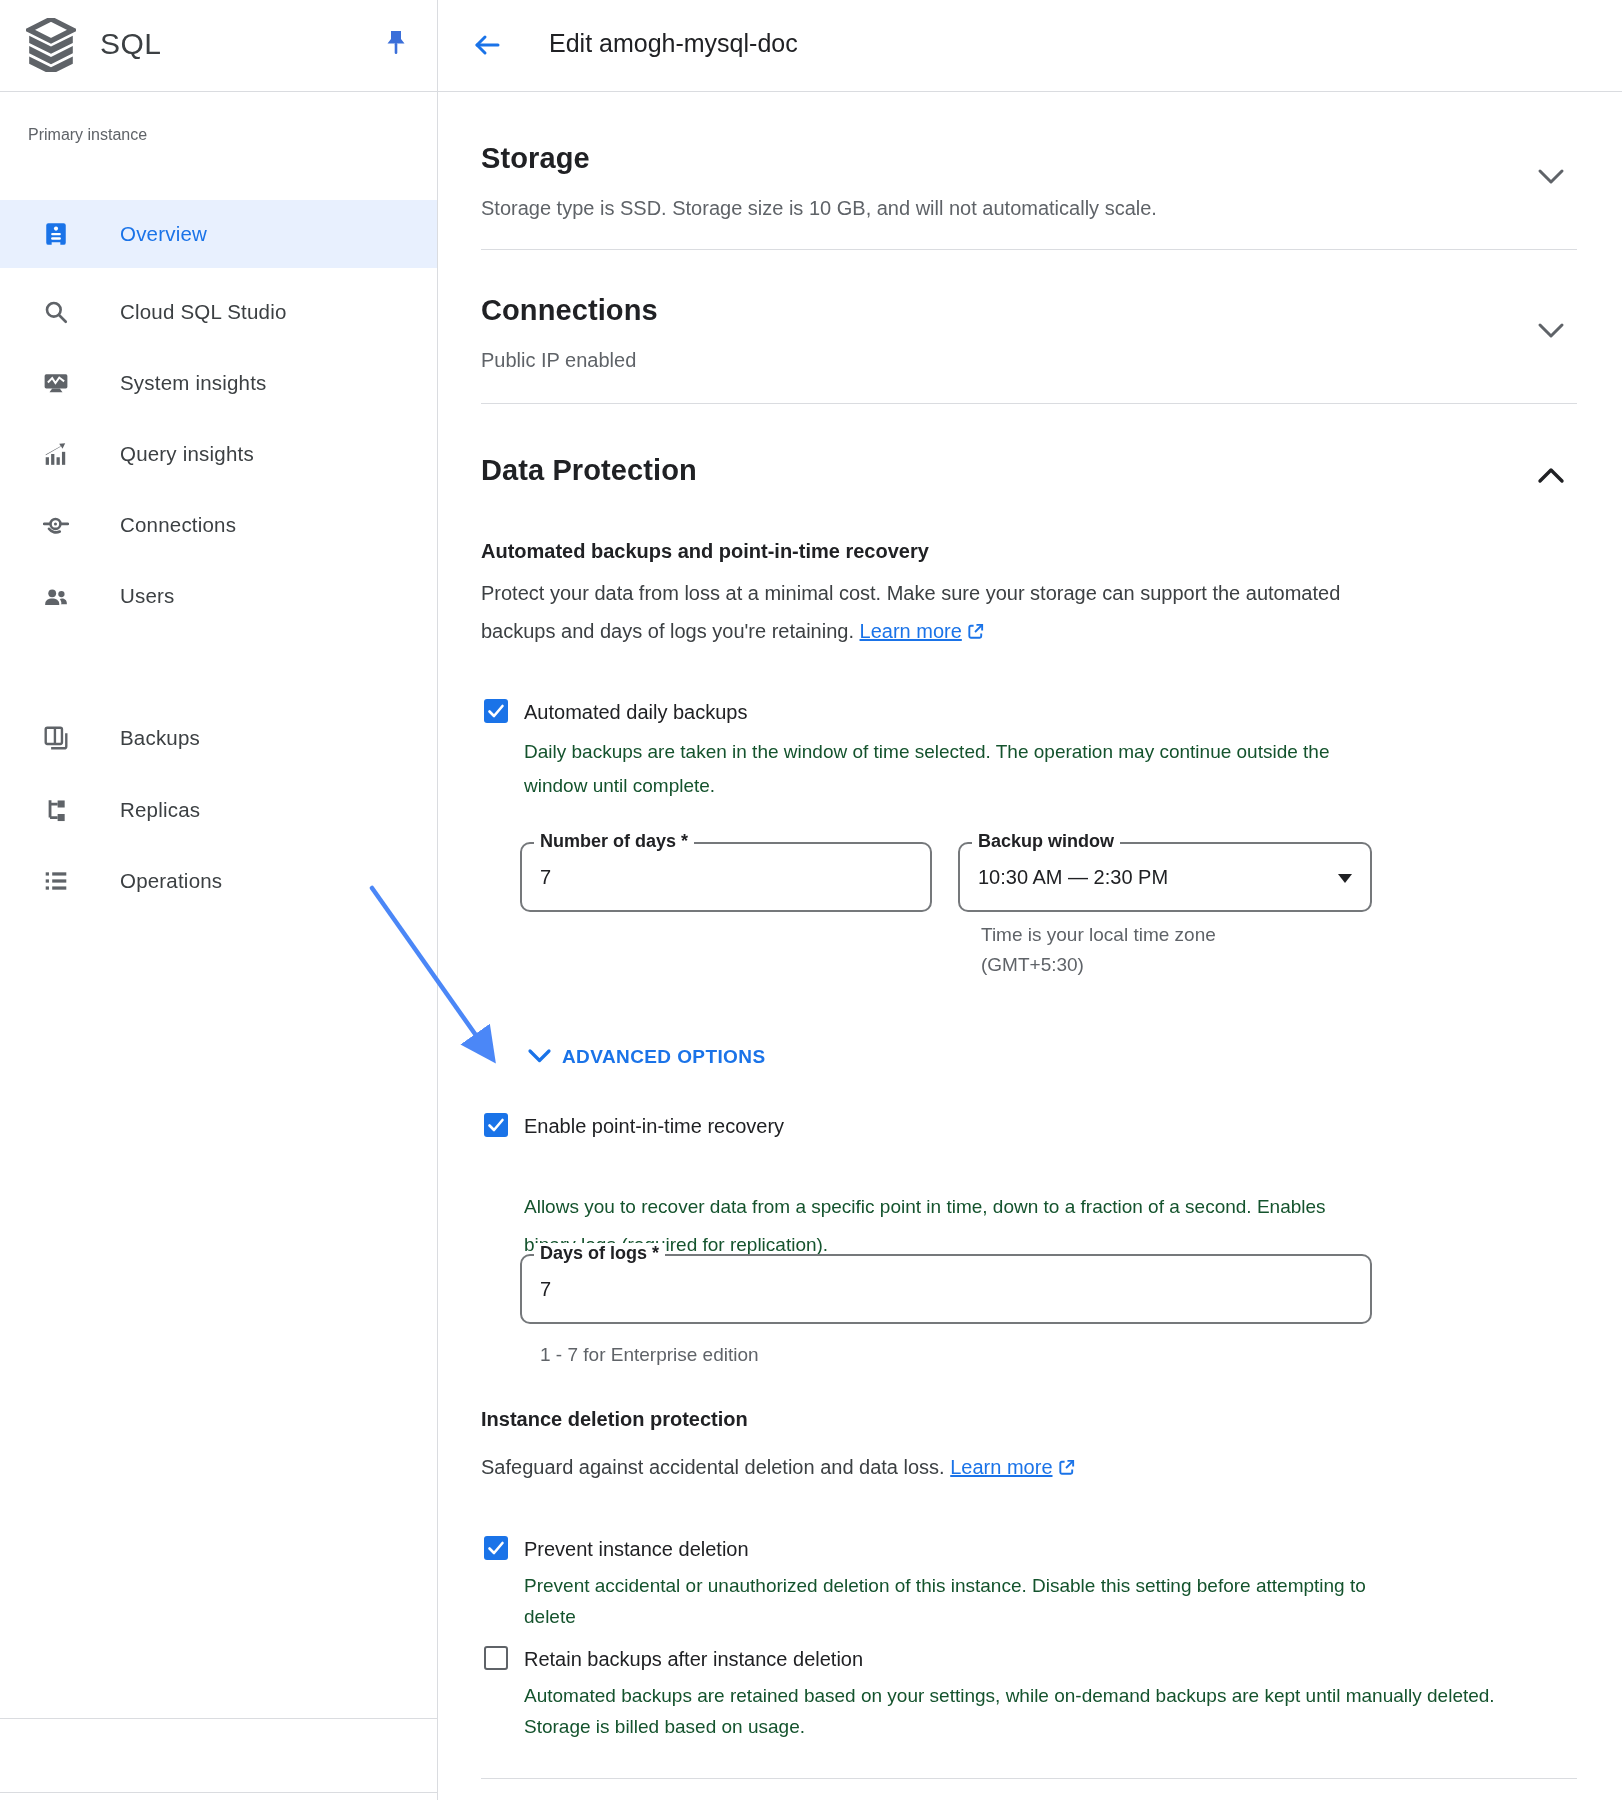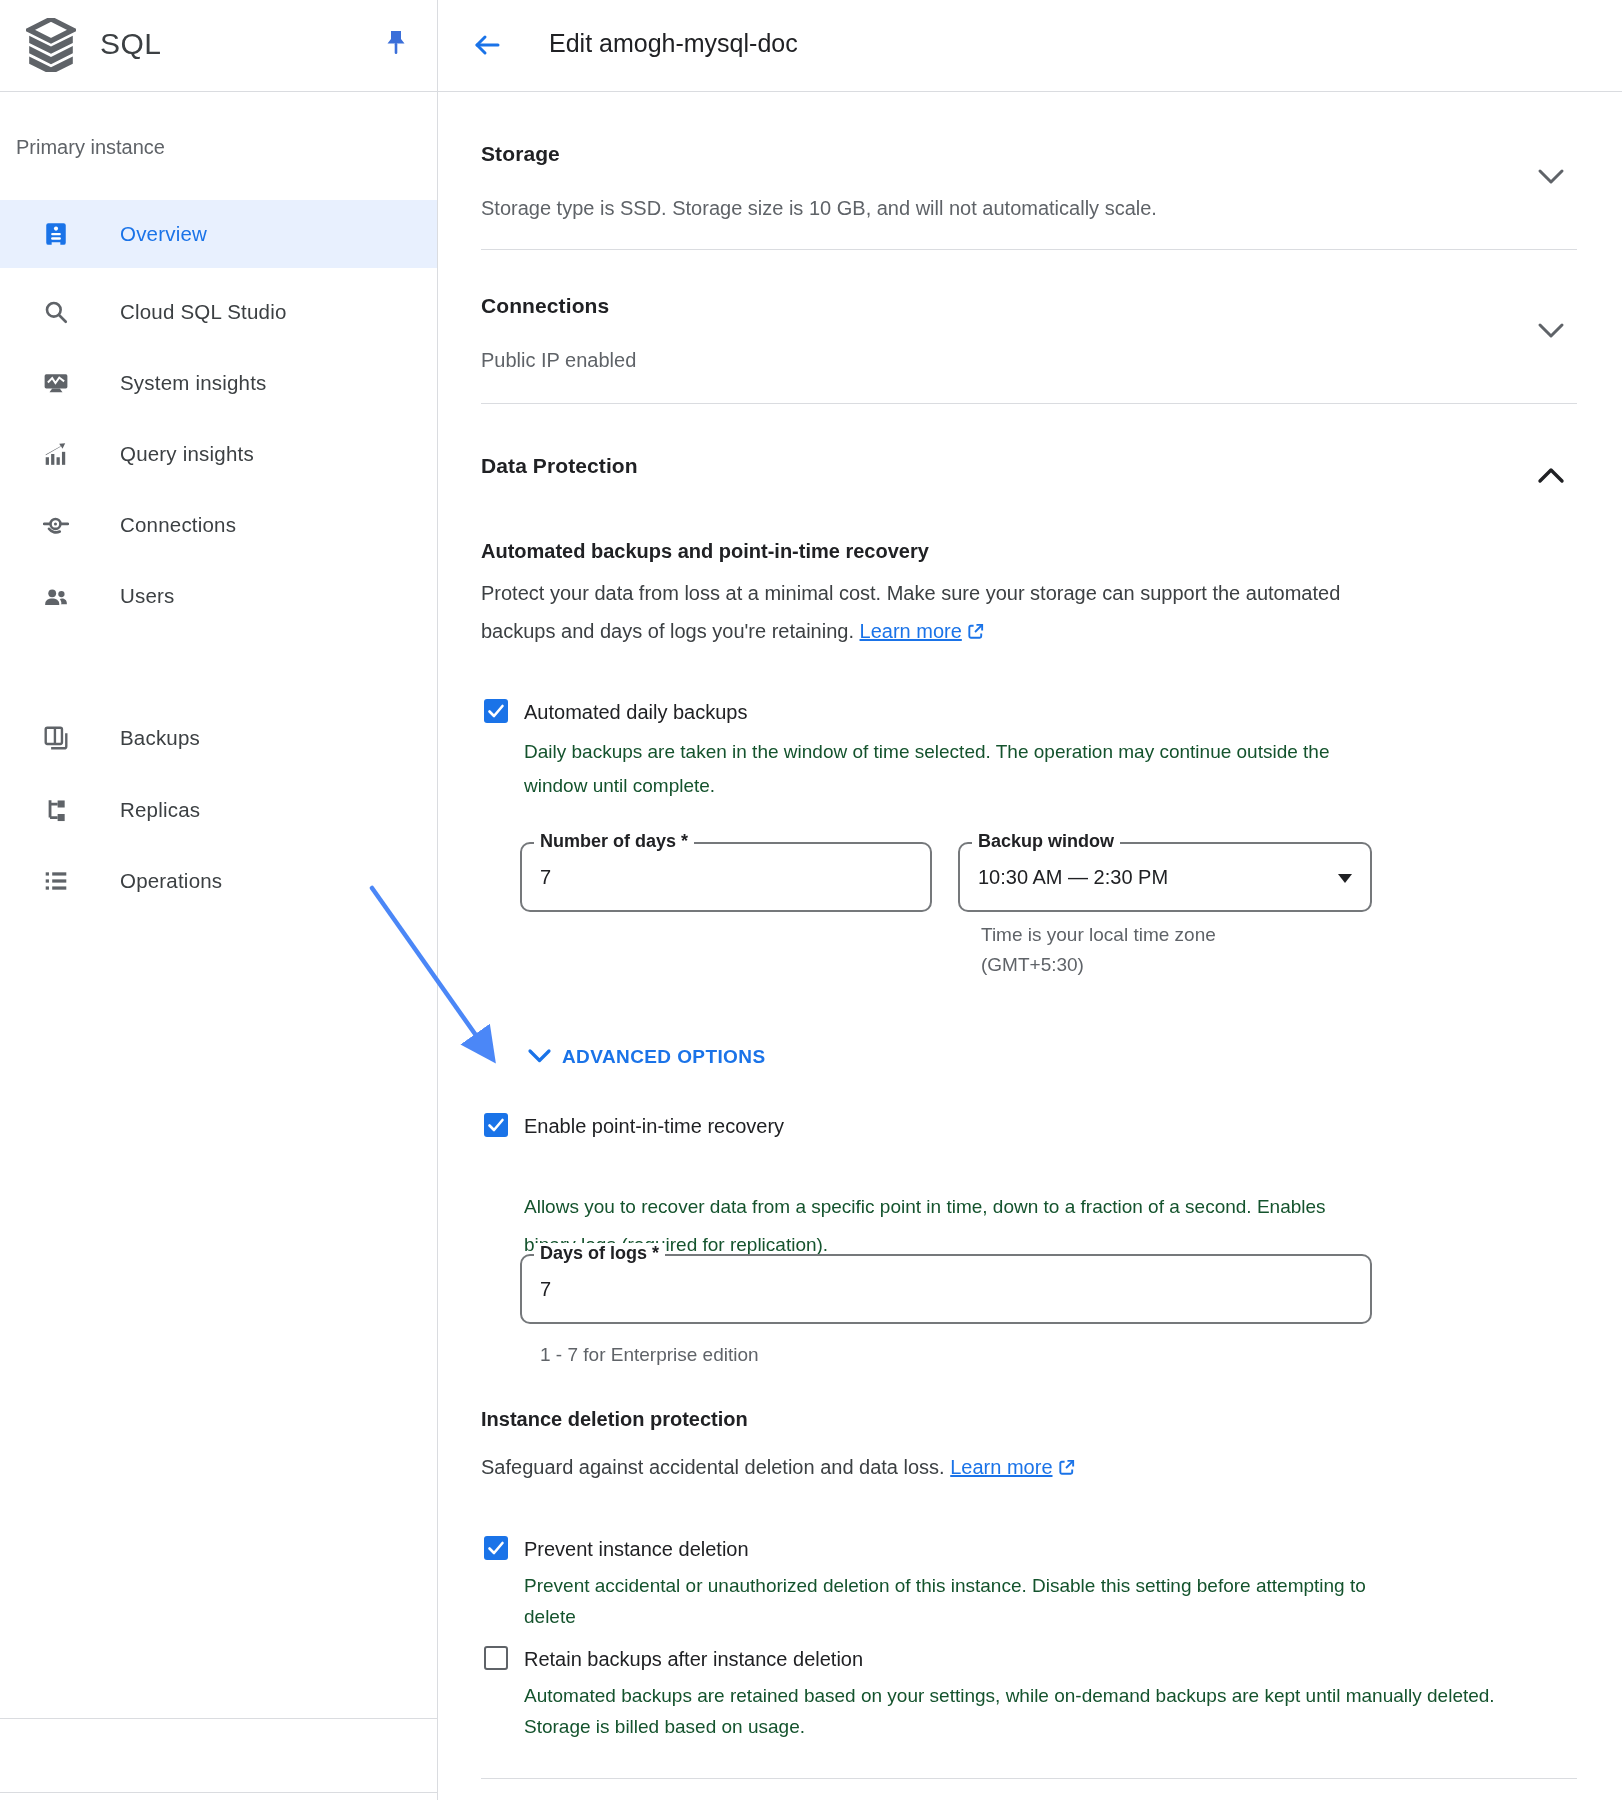--- a/index.html
+++ b/index.html
@@ -7,32 +7,32 @@
   body {
     position:relative; background:#fff; overflow:hidden;
     font-family:"Liberation Sans", sans-serif; color:#202124;
   }
   .abs { position:absolute; }
   .divider { position:absolute; height:1px; background:#dadce0; }
   .vdivider { position:absolute; width:1px; background:#dadce0; }
 
   
   .sidebar-title { position:absolute; left:100px; top:27px; font-size:30px; color:#3c4043; letter-spacing:.5px; }
-  .section-label { position:absolute; left:16px; top:126px; font-size:20px; color:#5f6368;margin-top:10px; }
+  .section-label { position:absolute; left:28px; top:126px; font-size:16px; color:#5f6368; }
   .nav-item { position:absolute; left:0; width:437px; height:66px; display:flex; align-items:center; cursor:pointer; }
   .nav-item .nav-icon { position:absolute; left:42px; width:28px; height:28px; display:flex; align-items:center; justify-content:center; }
   .nav-item .nav-label { position:absolute; left:120px; font-size:20.5px; color:#3c4043; letter-spacing:.2px; white-space:nowrap; }
   .nav-item.active { background:#e8f0fe; }
   .nav-item.active .nav-label { color:#1a73e8; }
 
   
   .page-title { position:absolute; left:549px; top:29px; font-size:25px; color:#202124; }
 
   
-  .sec-heading { position:absolute; left:481px; font-size:21px; font-weight:700; color:#202124; letter-spacing:.1px; }
+  .sec-heading { position:absolute; left:481px; font-size:29px; font-weight:700; color:#202124; letter-spacing:.1px; }
   .sec-desc { position:absolute; left:481px; font-size:20px; color:#5f6368; }
   .chev { position:absolute; left:1537px; cursor:pointer; }
   .subhead { position:absolute; left:481px; font-size:20px; font-weight:700; color:#202124; }
   .bodytext { position:absolute; left:481px; font-size:20px; color:#3c4043; line-height:38px; }
   .link { color:#1a73e8; text-decoration:underline; cursor:pointer; }
   .extlink-icon { display:inline-block; vertical-align:-3px; margin-left:4px; }
 
   .checkbox { position:absolute; width:24px; height:24px; border-radius:3px; cursor:pointer; }
   .checkbox.checked { background:#1a73e8; display:flex; align-items:center; justify-content:center; }
   .checkbox.unchecked { background:#fff; border:2.5px solid #5f6368; }

